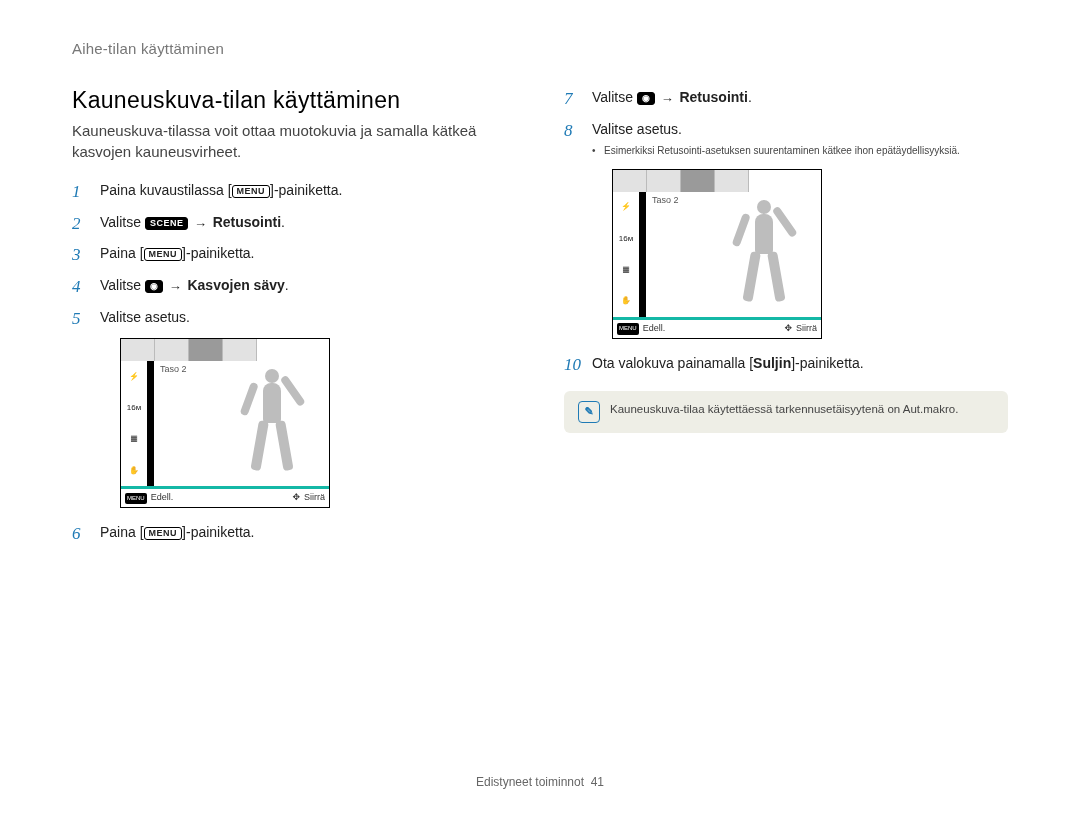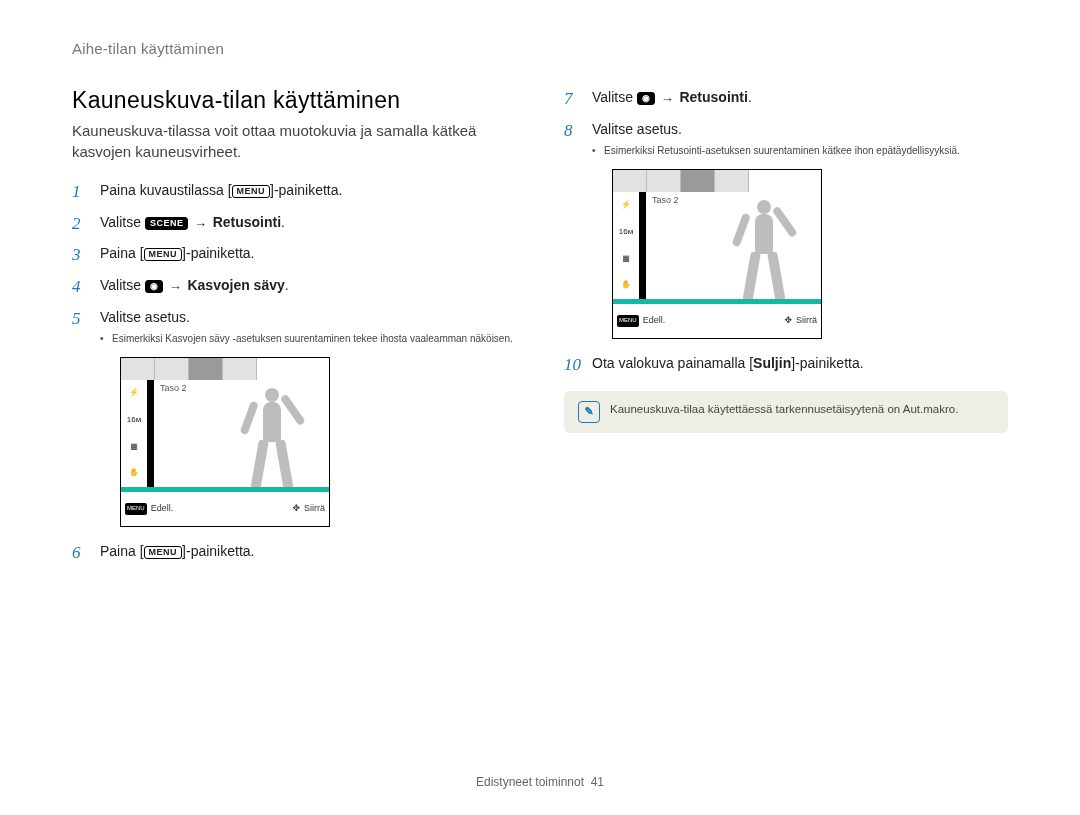--- a/index.html
+++ b/index.html
@@ -155,26 +155,26 @@
   }
   .mock .label {
     position: absolute;
     top: 2px;
     left: 6px;
     font-size: 9px;
     color: #555;
   }
   .mock .footer {
     height: 18px;
-    border-top: 5px solid #14b8a6;
+    border-top: 3px solid #14b8a6;
     display: flex;
     align-items: center;
     font-size: 9px;
     color: #333;
-    padding: 8px 4px;
+    padding: 0 4px;
     gap: 4px;
   }
   .mock .footer .lbl { font-size:6px; background:#000;color:#fff;border-radius:2px;padding:1px 2px;}
   .mock .footer .spacer{flex:1;}
   
   .fig {
     position:absolute;
     right:22px;
     top:6px;
     width:70px;
@@ -242,21 +242,20 @@
           <span>Valitse </span><span class="icon-box dark">SCENE</span><span class="arrow"> → </span><span class="bold">Retusointi</span><span>.</span>
         </li>
         <li data-num="3">
           <span>Paina [</span><span class="icon-box">MENU</span><span>]-painiketta.</span>
         </li>
         <li data-num="4">
           <span>Valitse </span><span class="icon-box dark">◉</span><span class="arrow"> → </span><span class="bold">Kasvojen sävy</span><span>.</span>
         </li>
         <li data-num="5">
           <span>Valitse asetus.</span>
-          <div class="sub">Esimerkiksi Kasvojen sävy -asetuksen suurentaminen tekee ihosta vaaleamman näköisen.</div>
 
           
           <div class="mock">
             <div class="tabrow">
               <div class="cell"></div>
                 <div class="cell"></div>
                 <div class="cell dk"></div>
                 <div class="cell"></div>
             </div>
             <div class="body">

